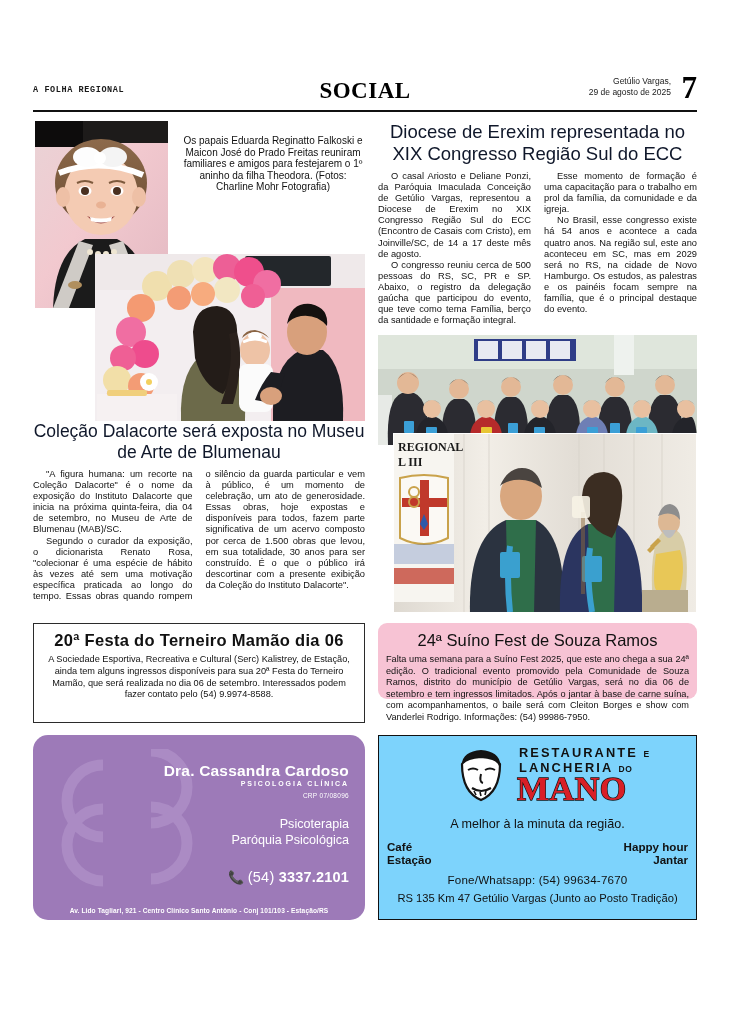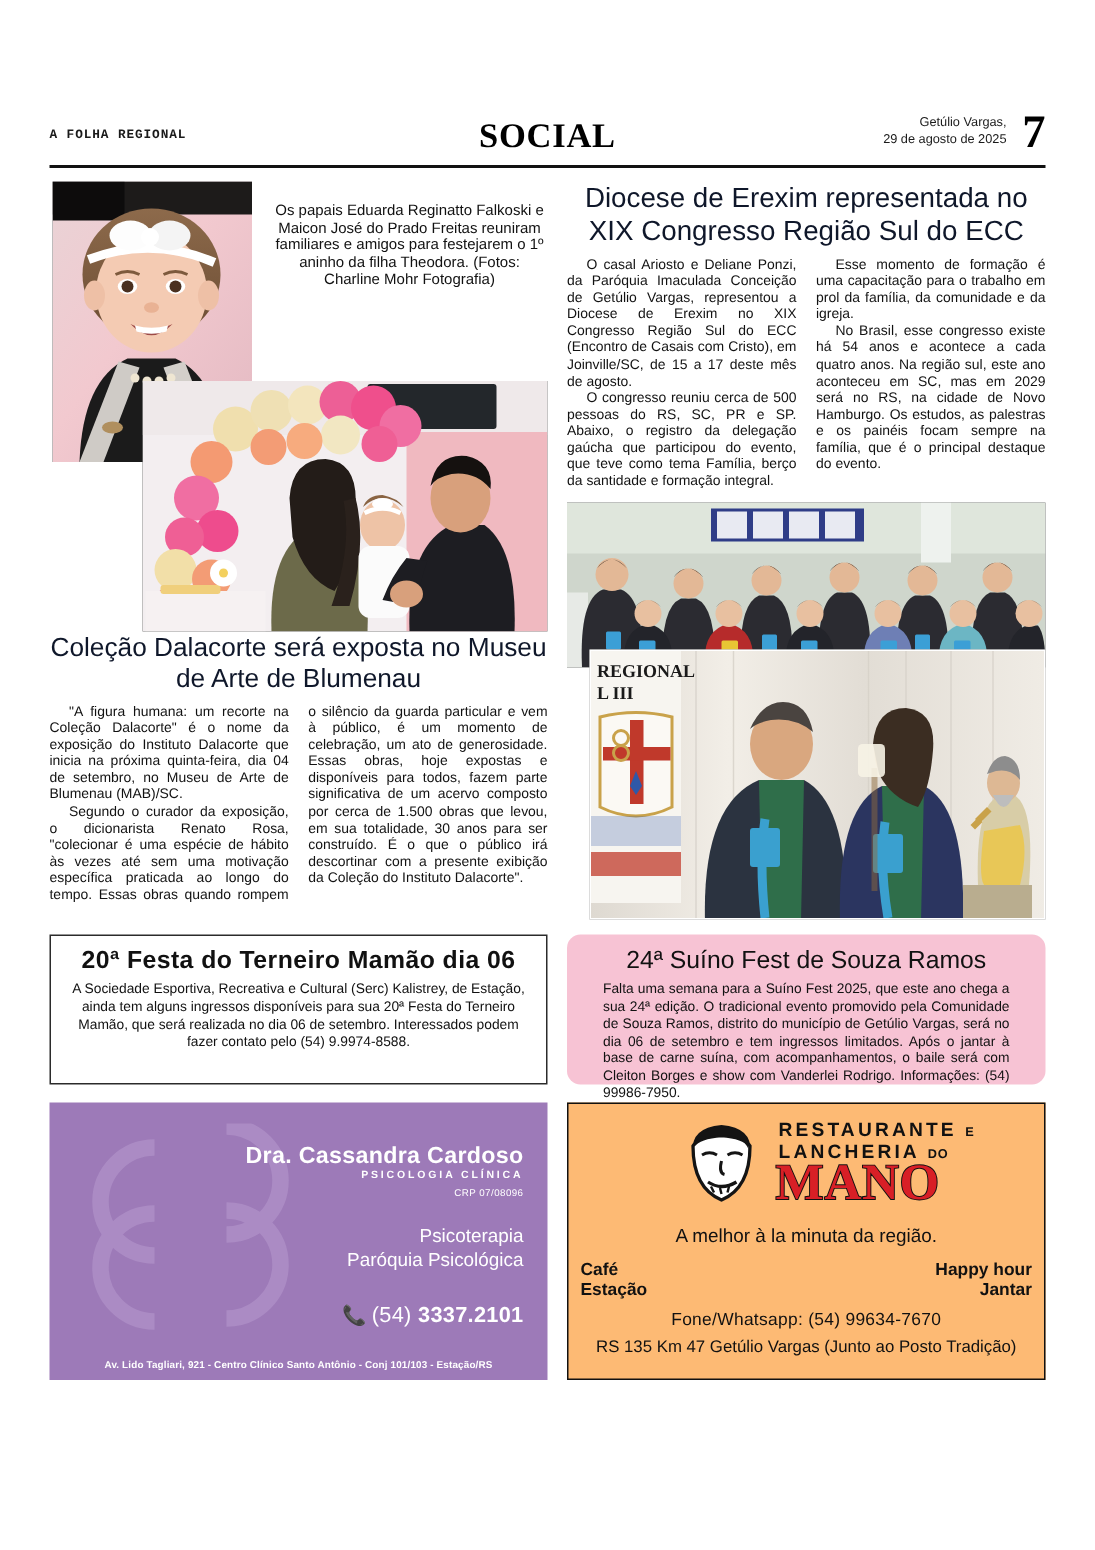--- a/index.html
+++ b/index.html
@@ -80,37 +80,37 @@
   }
   .box-terneiro h3 {
     margin:0 0 4px 0; text-align:center;
     font-size:16.5px; font-weight:700; letter-spacing:.3px; color:#111;
   }
   .box-terneiro p {
     margin:0; text-align:center; font-size:9.2px; line-height:11.6px; color:#111;
   }
 
   .box-suino {
-    border-radius:9px; padding:8px 24px 9px;
-    height:100px;
+    border-radius:9px; padding:8px 8px 9px;
+    height:76px;
   }
   .box-suino h3 {
     margin:0 0 4px 0; text-align:center;
     font-size:16.5px; font-weight:400; color:#111;
   }
   .box-suino p {
     margin:0; text-align:justify; font-size:9.2px; line-height:11.5px; color:#111;
   }
 
   
   .ads { display:flex; gap:13px; margin-top:12px; }
 
   .ad-psi {
     position:relative; width:332px; height:185px;
-    overflow:hidden; color:#fff;
+    overflow:hidden; color:#fff;border-radius:15px;
   }
   .ad-psi .mono { position:absolute; left:18px; top:14px; width:152px; height:146px; opacity:.55; }
   .ad-psi .name {
     position:absolute; right:16px; top:27px; text-align:right;
     font-size:15.5px; font-weight:700; letter-spacing:.2px;
   }
   .ad-psi .sub {
     position:absolute; right:16px; top:45px; text-align:right;
     font-size:7px; letter-spacing:1.9px; font-weight:600;
   }
@@ -128,21 +128,21 @@
   }
   .ad-psi .phone b { font-weight:700; }
   .ad-psi .phone .tel-ic { margin-right:3px; font-size:13px; }
   .ad-psi .addr {
     position:absolute; left:0; right:0; bottom:6px; text-align:center;
     font-size:6.6px; font-weight:700; letter-spacing:.1px;
   }
 
   .ad-mano {
     position:relative; width:319px; height:185px;
-    border:1.5px solid #111; background:#fdba74; color:#111;
+    border:1.5px solid #111; background:#7dd3fc; color:#111;
     padding:6px 8px;
   }
   .mano-logo { position:relative; height:62px; margin:2px 0 0 0; }
   .mano-face { position:absolute; left:63px; top:0; width:62px; height:62px; }
   .mano-words { position:absolute; left:132px; top:2px; }
   .mano-words .l1 {
     font-size:12.8px; font-weight:700; letter-spacing:2.1px; line-height:14px;
   }
   .mano-words .l1 .sm { font-size:8.5px; letter-spacing:.6px; }
   .mano-big {
@@ -301,21 +301,21 @@
         <p>Segundo o curador da exposição, o dicionarista Renato Rosa, "colecionar é uma espécie de hábito às vezes até sem uma motivação específica praticada ao longo do tempo. Essas obras quando rompem o silêncio da guarda particular e vem à público, é um momento de celebração, um ato de generosidade. Essas obras, hoje expostas e disponíveis para todos, fazem parte significativa de um acervo composto por cerca de 1.500 obras que levou, em sua totalidade, 30 anos para ser construído. É o que o público irá descortinar com a presente exibição da Coleção do Instituto Dalacorte".</p>
       </div>
 
     </div>
 
     <div class="col-right">
 
       <h2 class="headline">Diocese de Erexim representada no XIX Congresso Região Sul do ECC</h2>
 
       <div class="body-2col">
-        <p>O casal Ariosto e Deliane Ponzi, da Paróquia Imaculada Conceição de Getúlio Vargas, representou a Diocese de Erexim no XIX Congresso Região Sul do ECC (Encontro de Casais com Cristo), em Joinville/SC, de 15 a 17 deste mês de agosto.</p>
+        <p>O casal Ariosto e Deliane Ponzi, da Paróquia Imaculada Conceição de Getúlio Vargas, representou a Diocese de Erexim no XIX Congresso Região Sul do ECC (Encontro de Casais com Cristo), em Joinville/SC, de 14 a 17 deste mês de agosto.</p>
         <p>O congresso reuniu cerca de 500 pessoas do RS, SC, PR e SP. Abaixo, o registro da delegação gaúcha que participou do evento, que teve como tema Família, berço da santidade e formação integral.</p>
         <p>Esse momento de formação é uma capacitação para o trabalho em prol da família, da comunidade e da igreja.</p>
         <p>No Brasil, esse congresso existe há 54 anos e acontece a cada quatro anos. Na região sul, este ano aconteceu em SC, mas em 2029 será no RS, na cidade de Novo Hamburgo. Os estudos, as palestras e os painéis focam sempre na família, que é o principal destaque do evento.</p>
       </div>
 
       <div class="rphotos">
 
         <div class="photo photo-group">
           <svg viewBox="0 0 319 110" width="319" height="110" preserveAspectRatio="none">
             <rect width="319" height="110" fill="#cfd6cc"></rect>

